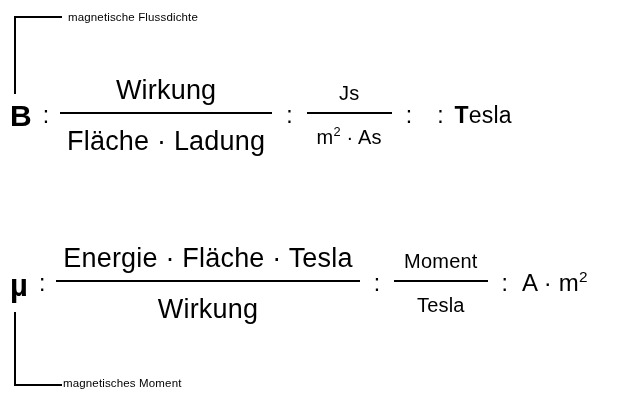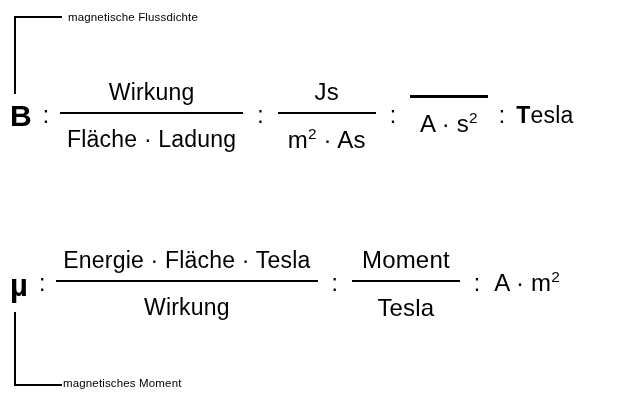--- a/index.html
+++ b/index.html
@@ -82,39 +82,39 @@
   
   .fraction {
     display: inline-flex;
     flex-direction: column;
     align-items: center;
     justify-content: center;
     line-height: 1;
   }
   .fraction .numer,
   .fraction .denom {
-    font-size: 23px;
+    font-size: 27px;
     line-height: 1.08;
     padding: 0 7px;
     white-space: nowrap;
     letter-spacing: 0.2px;
   }
   .fraction .numer { padding-bottom: 7px; }
   .fraction .denom { padding-top: 13px; }
   .fraction .bar {
     height: 2.4px;
     background: #000000;
     width: 100%;
     align-self: stretch;
   }
 
   
   .fraction.units .numer,
   .fraction.units .denom {
-    font-size: 24px;
+    font-size: 20px;
     padding-left: 10px;
     padding-right: 10px;
   }
   .fraction.units .bar { height: 2.2px; }
 
   
   .result {
     font-size: 23px;
     line-height: 1;
     letter-spacing: 0.2px;
@@ -158,21 +158,20 @@
     <span class="fraction units">
       <span class="numer">Js</span>
       <span class="bar"></span>
       <span class="denom"><span>m</span><sup>2</sup><span> · As</span></span>
     </span>
 
     <span class="colon colon-wide">:</span>
 
     <span class="fraction units">
       <span class="bar"></span>
-      <span class="denom"><span>A · s</span><sup>2</sup></span>
     </span>
 
     <span class="colon">:</span>
 
     <span class="result"><span class="lead-cap">T</span><span>esla</span></span>
   </div>
 
   <div class="equation" id="equation-moment">
 
     <span class="sym sym-mu">µ</span>

